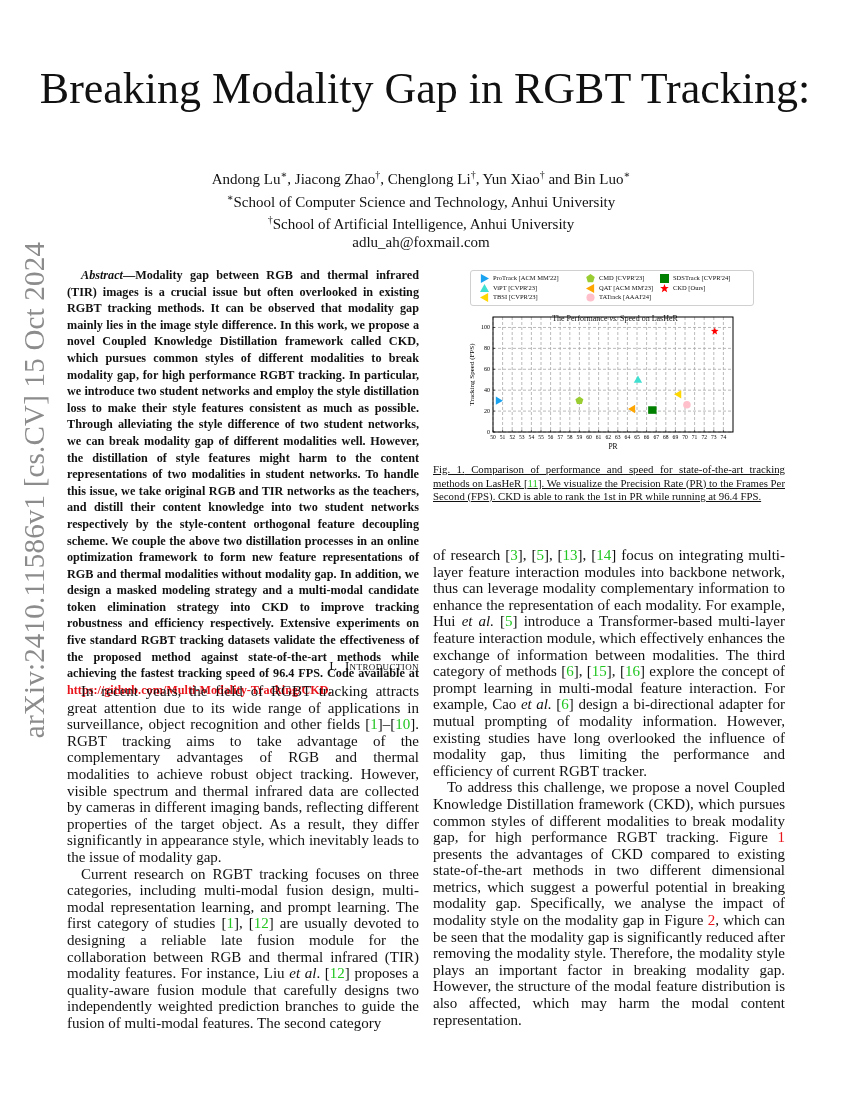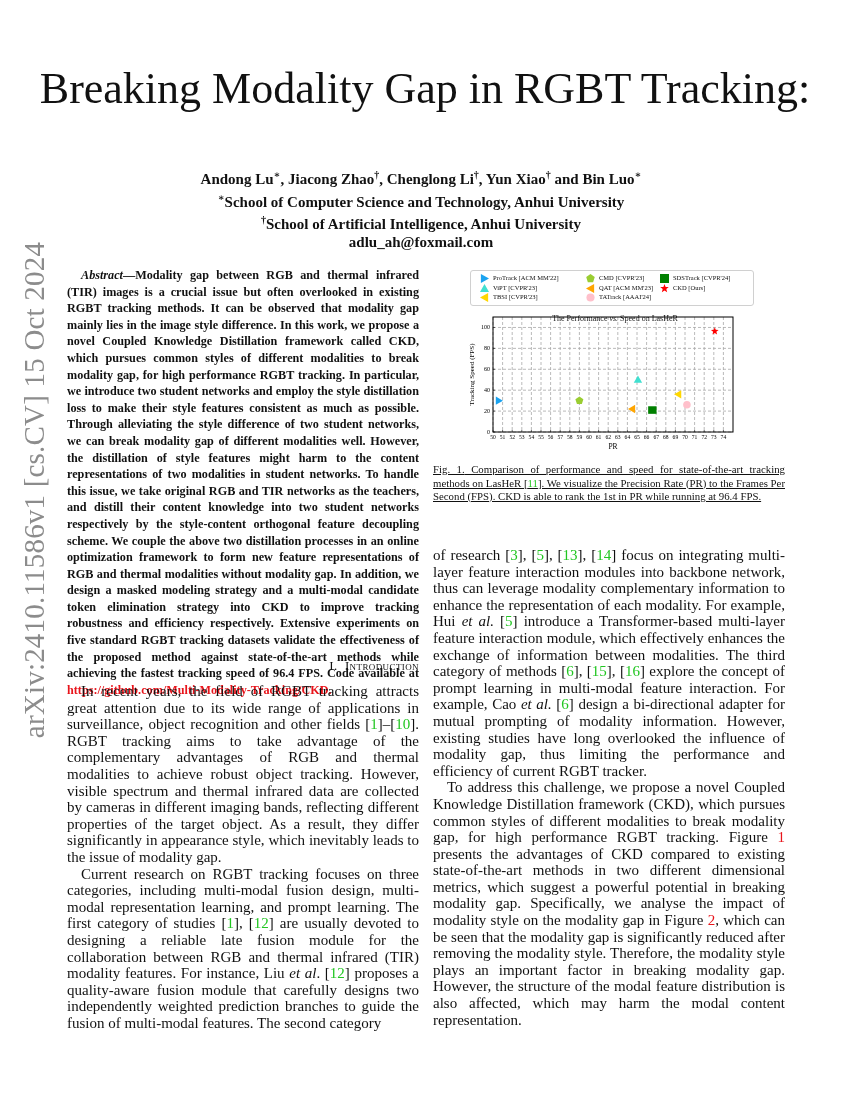--- a/index.html
+++ b/index.html
@@ -5,21 +5,21 @@
   html, body { margin: 0; padding: 0; background: #ffffff; }
   body { width: 850px; height: 1100px; position: relative; overflow: hidden;
          font-family: "Liberation Serif", "DejaVu Serif", serif; color: #111; }
   .arxiv-stamp { position: absolute; left: 14px; top: 290px; width: 40px; height: 400px; }
   .arxiv-stamp span { position: absolute; left: 50%; top: 50%; white-space: nowrap;
        transform: translate(-50%, -50%) rotate(-90deg); font-size: 29px; color: #8c8c8c;
        font-family: "Liberation Serif", serif; letter-spacing: 0.2px; }
   .title { position: absolute; left: 0; right: 0; top: 68px; text-align: center;
            font-size: 44px; line-height: 42px; }
   .authors { position: absolute; left: 0; right: 8px; top: 166px; text-align: center;
-             font-size: 15px; line-height: 17.5px; font-weight: bold; }
+             font-size: 15px; line-height: 17.5px; }
   .authors sup { font-size: 10px; }
   .col { position: absolute; width: 352px; font-size: 15px; line-height: 16.6px; text-align: justify; hyphens: auto; }
   .col-left { left: 67px; }
   .col-right { left: 433px; }
   .abstract { top: 267px; font-weight: bold; font-size: 12.2px; line-height: 16.6px; }
   .abstract .abs-label { font-style: italic; }
   .link { color: #e8141b; }
   .cite { color: #21c621; }
   .ref { color: #e8141b; }
   .section-heading { position: absolute; left: 67px; width: 352px; top: 658px; text-align: right;

